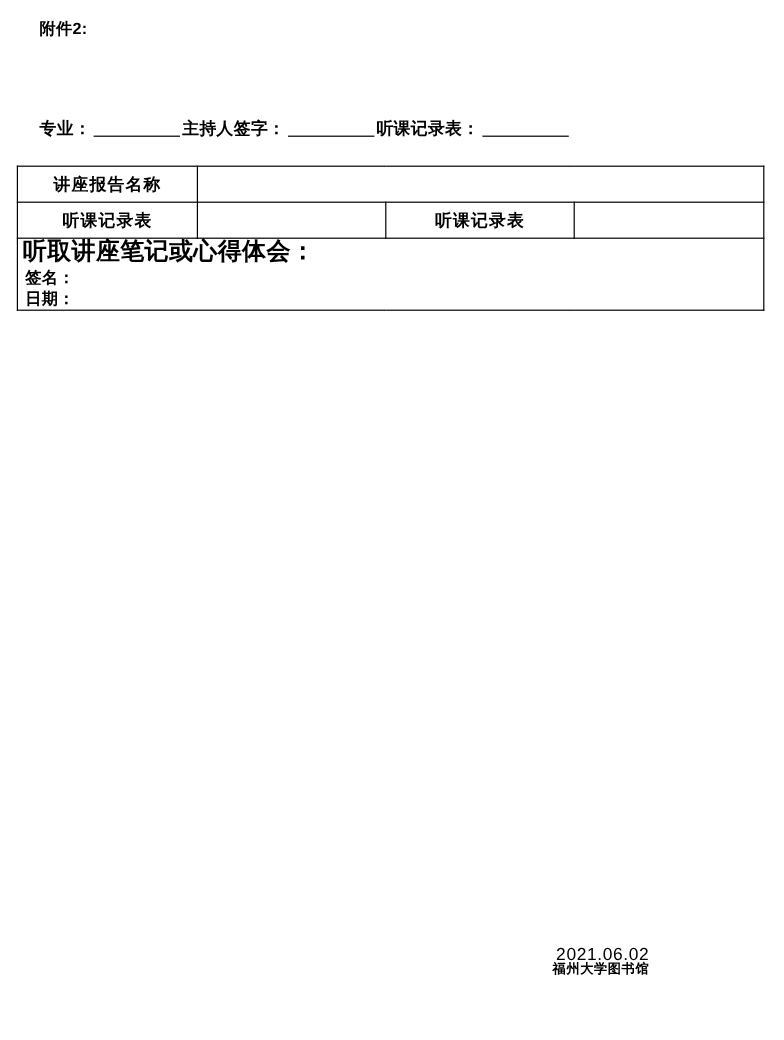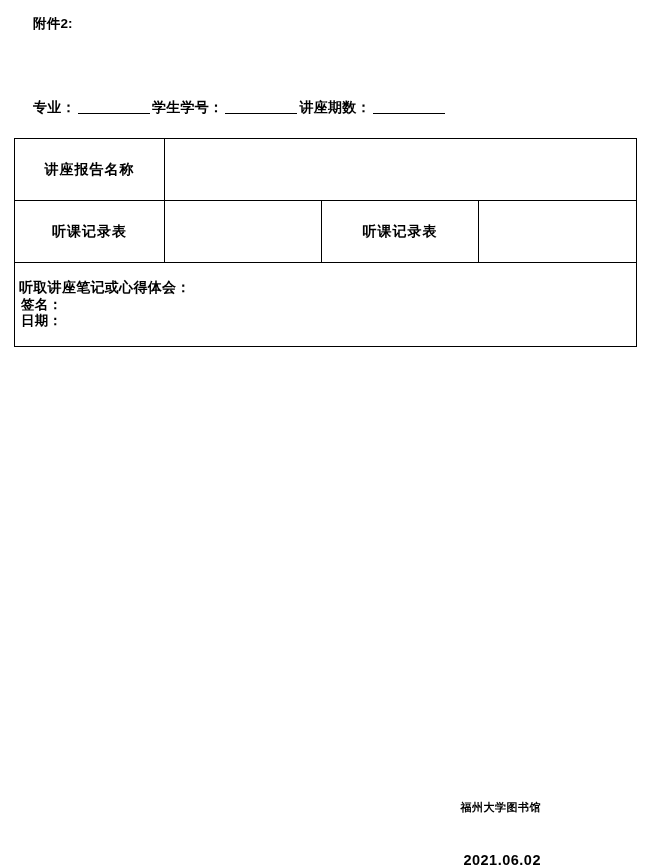--- a/index.html
+++ b/index.html
@@ -57,76 +57,77 @@
     position: absolute;
     left: 14px;
     top: 138px;
     width: 622px;
     border-collapse: collapse;
     table-layout: fixed;
   }
   table.form td {
     border: 1.5px solid #000;
     height: 29px;
-    padding: 16px 4px;
+    padding: 0 4px;
     font-size: 14px;
     font-weight: bold;
     vertical-align: middle;
   }
   td.lbl {
     text-align: center;
     letter-spacing: 1px;
   }
   td.val {
     font-weight: normal;
   }
   td.notes {
     height: 620px;
     vertical-align: top;
     padding: 4px 6px 0 26px;
     font-weight: bold;
     line-height: 1.25;
   }
   td.notes .note-head {
-    font-size: 14px;
+    font-size: 20px;
     letter-spacing: 0.3px;
+    font-family: Liberation Mono, monospace;
   }
   td.notes .sig {
     font-size: 13.5px;
     letter-spacing: 0.3px;
     margin-left: 2px;
   }
   .footer-org {
     position: absolute;
     right: 26px;
     top: 800px;
     font-size: 11px;
     font-weight: bold;
     letter-spacing: 0.5px;
   }
   .footer-date {
     position: absolute;
     right: 26px;
-    top: 852px;
+    top: 788px;
     font-size: 14.5px;
-    font-weight: bold;
+    font-weight: normal;
     letter-spacing: 0.5px;
     text-align: right;
   }
 </style>
 </head>
 <body>
 
 <div class="page">
 
   <div class="attachment-label">附件2:</div>
 
 
   <div class="fields-line">
-    <span>专业：</span><span class="blank"></span><span>学生学号：</span><span class="blank"></span><span>讲座期数：</span><span class="blank"></span>
+    <span>专业：</span><span class="blank"></span><span>主持人签字：</span><span class="blank"></span><span>听课记录表：</span><span class="blank"></span>
   </div>
 
   <table class="form">
     <colgroup>
       <col style="width:150px">
       <col style="width:157px">
       <col style="width:157px">
       <col style="width:158px">
     </colgroup>
     <tbody>

